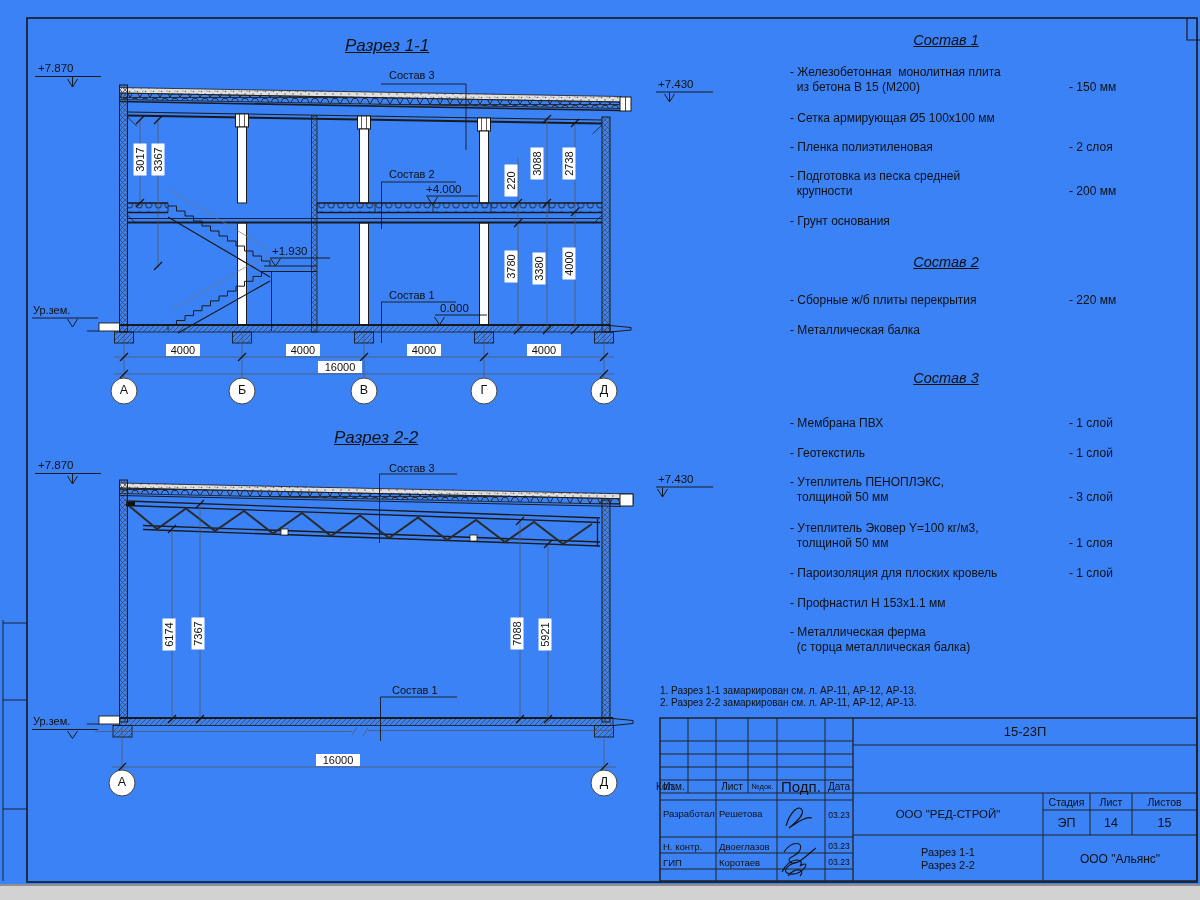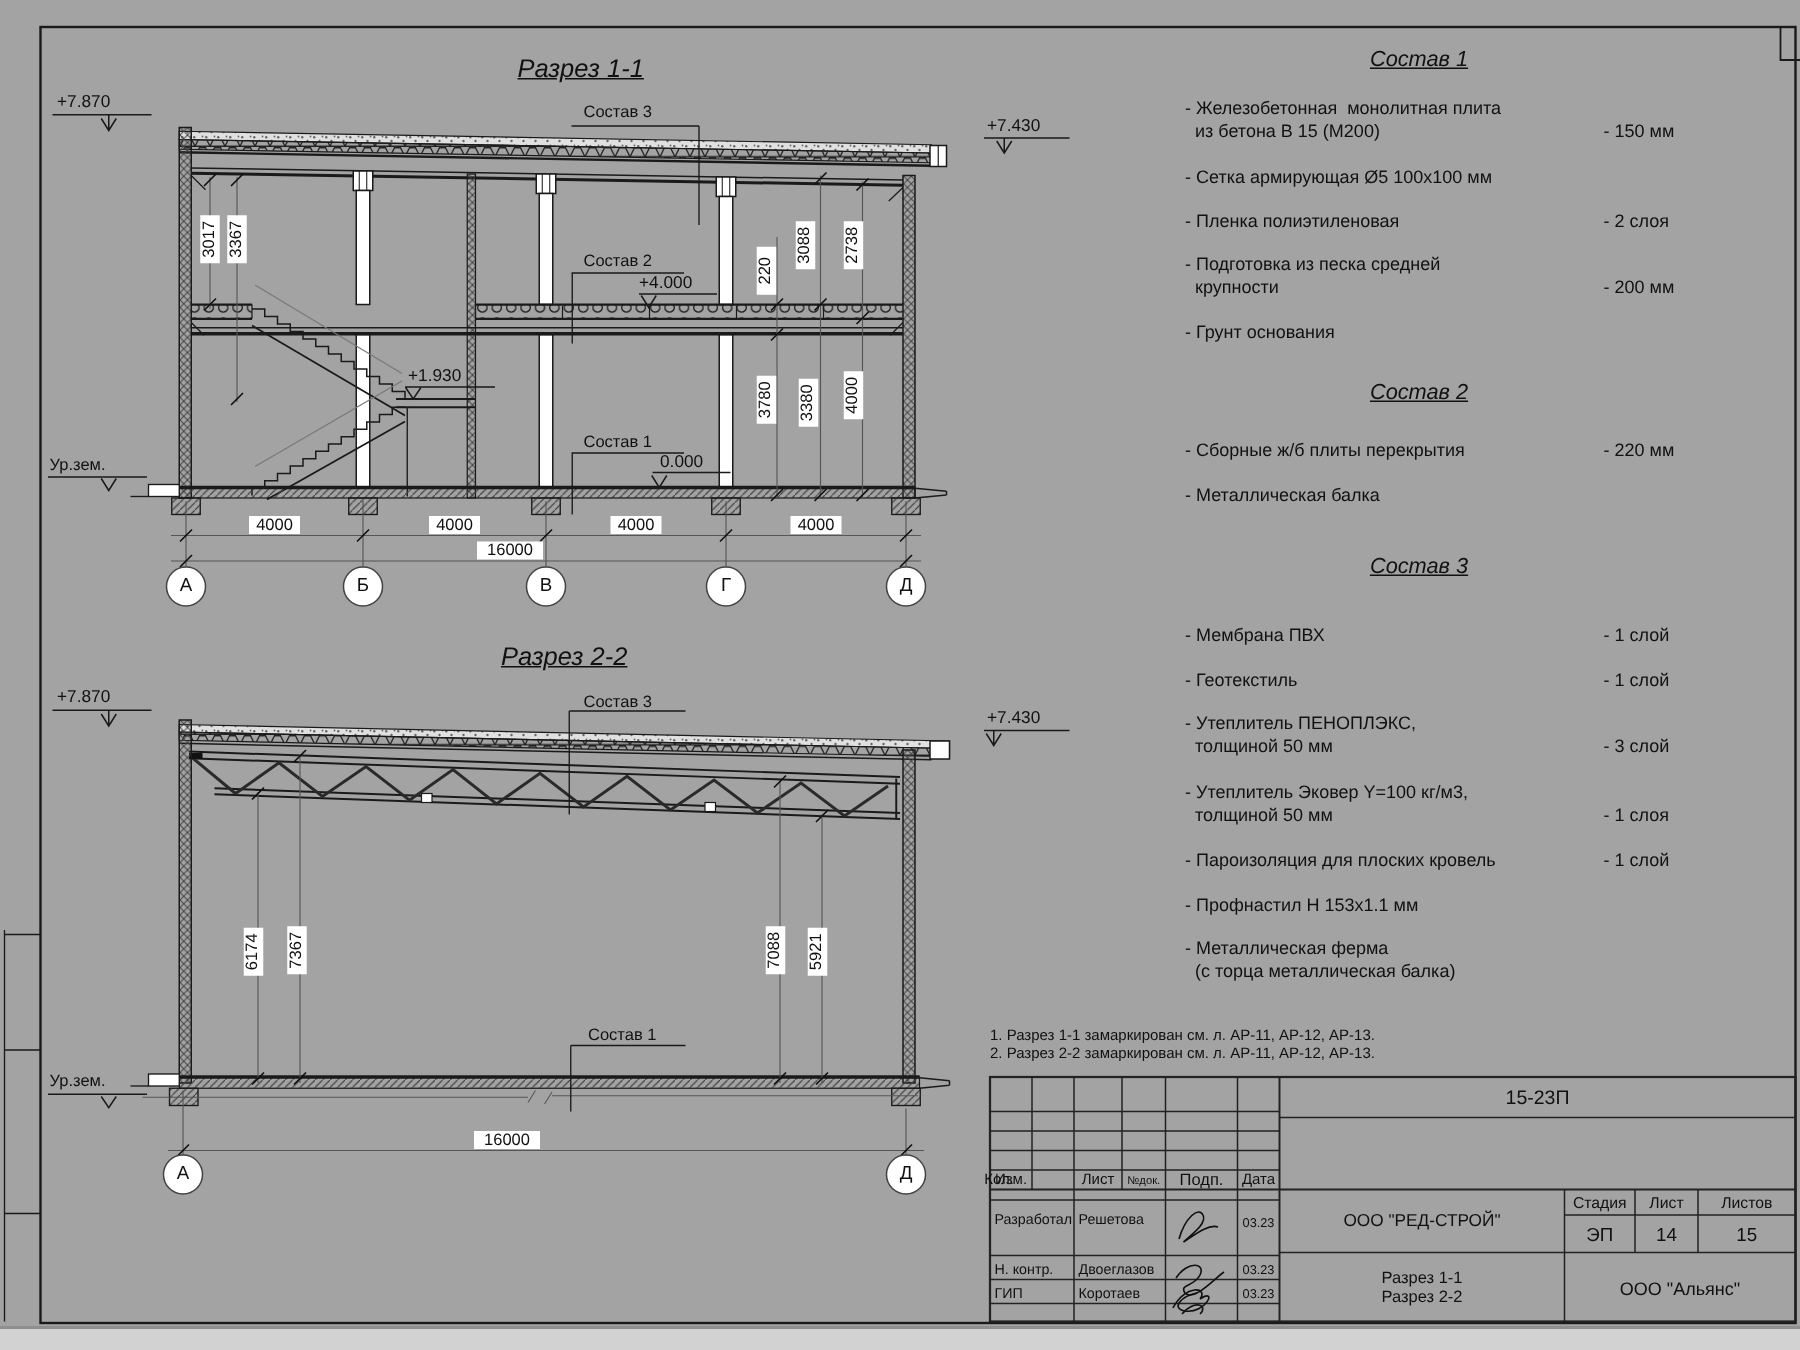--- a/index.html
+++ b/index.html
@@ -1,17 +1,17 @@
 <!DOCTYPE html>
 <html><head>
 <meta charset="utf-8">
 <style>
   html,body{margin:0;padding:0;background:#fff;width:1200px;height:900px;overflow:hidden;
     font-family:"Liberation Sans","DejaVu Sans",sans-serif;color:#111;}
-  #page{position:absolute;left:0;top:0;width:1200px;height:900px;background:#a3a3a3;}
+  #page{position:absolute;left:0;top:0;width:1200px;height:900px;background:#3b82f6;}
   svg.lines{position:absolute;left:0;top:0;}
   .t{position:absolute;white-space:nowrap;color:#111;}
   .sec-title{font-size:17px;font-style:italic;text-decoration:underline;}
   .lbl{font-size:11px;}
   .elev{font-size:11.5px;}
   .dim{font-size:11px;text-align:center;background:#fff;line-height:12px;}
   .vd{position:absolute;width:32px;font-size:11px;text-align:center;background:#fff;line-height:13px;
       transform:rotate(-90deg);}
   .ax{position:absolute;width:26px;text-align:center;font-size:12.5px;}
   .note{font-size:10px;}
@@ -311,21 +311,21 @@
 <div class="cell" style="left:1090px;top:810px;width:42px;height:25px;font-size:12.5px">14</div>
 <div class="cell" style="left:1132px;top:810px;width:65px;height:25px;font-size:12.5px">15</div>
 <div class="cell pre" style="left:853px;top:837px;width:190px;height:44px;font-size:11px;line-height:13px">Разрез 1-1
 Разрез 2-2</div>
 <div class="cell" style="left:1043px;top:837px;width:154px;height:44px;font-size:12px">ООО "Альянс"</div>
 
 <div class="cell" style="left:660px;top:780px;width:28px;height:13px;font-size:10px">Изм.</div>
 <div class="cell" style="left:652px;top:780px;width:28px;height:13px;font-size:10px">Кол.</div>
 <div class="cell" style="left:716px;top:780px;width:32px;height:13px;font-size:10px">Лист</div>
 <div class="cell" style="left:748px;top:780px;width:29px;height:13px;font-size:7.5px">№док.</div>
-<div class="cell" style="left:777px;top:780px;width:48px;height:13px;font-size:11px">Подп.</div>
+<div class="cell" style="left:777px;top:780px;width:48px;height:13px;font-size:15px">Подп.</div>
 <div class="cell" style="left:825px;top:780px;width:28px;height:13px;font-size:10px">Дата</div>
 
 <div class="cell cl" style="left:660px;top:806px;width:56px;height:14px;font-size:9.5px">Разработал</div>
 <div class="cell cl" style="left:716px;top:806px;width:61px;height:14px;font-size:9.5px">Решетова</div>
 <div class="cell" style="left:825px;top:809px;width:28px;height:12px;font-size:8.5px">03.23</div>
 <div class="cell cl" style="left:660px;top:839px;width:56px;height:14px;font-size:9.5px">Н. контр.</div>
 <div class="cell cl" style="left:716px;top:839px;width:61px;height:14px;font-size:9.5px">Двоеглазов</div>
 <div class="cell" style="left:825px;top:840px;width:28px;height:12px;font-size:8.5px">03.23</div>
 <div class="cell cl" style="left:660px;top:855px;width:56px;height:14px;font-size:9.5px">ГИП</div>
 <div class="cell cl" style="left:716px;top:855px;width:61px;height:14px;font-size:9.5px">Коротаев</div>

